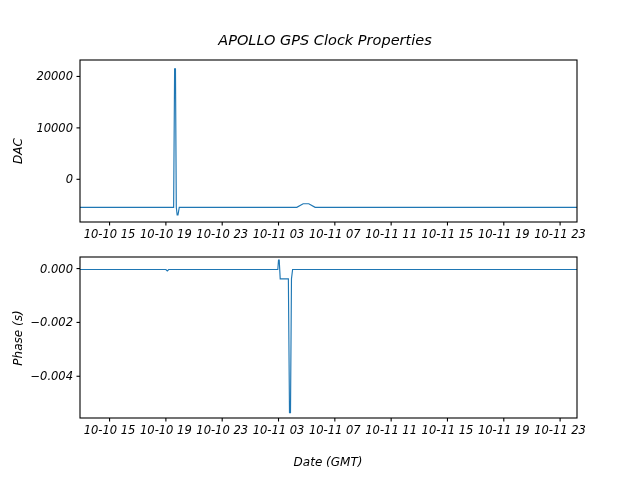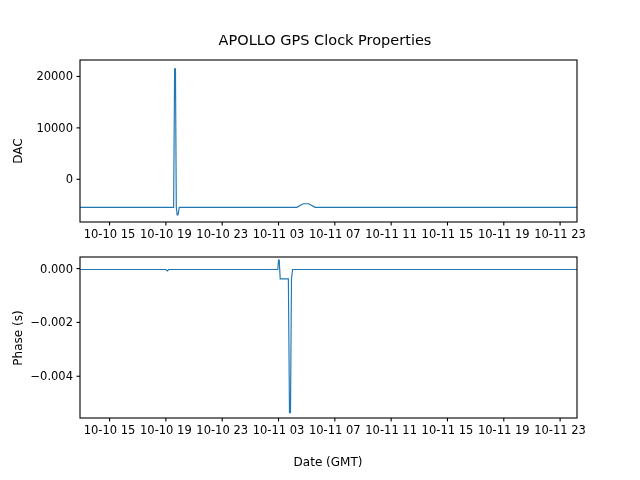--- a/index.html
+++ b/index.html
@@ -7,20 +7,21 @@
     padding: 0;
     background: #ffffff;
   }
   #figure {
     position: relative;
     width: 640px;
     height: 471px;
     background: #22c55e;
     font-family: "DejaVu Sans", sans-serif;
     overflow: hidden;
+    font-style: italic;
   }
   #figure svg {
     display: block;
   }
   .fig-title {
     font-size: 14.5px;
     fill: #000000;
   }
   .axis-label {
     font-size: 12px;

